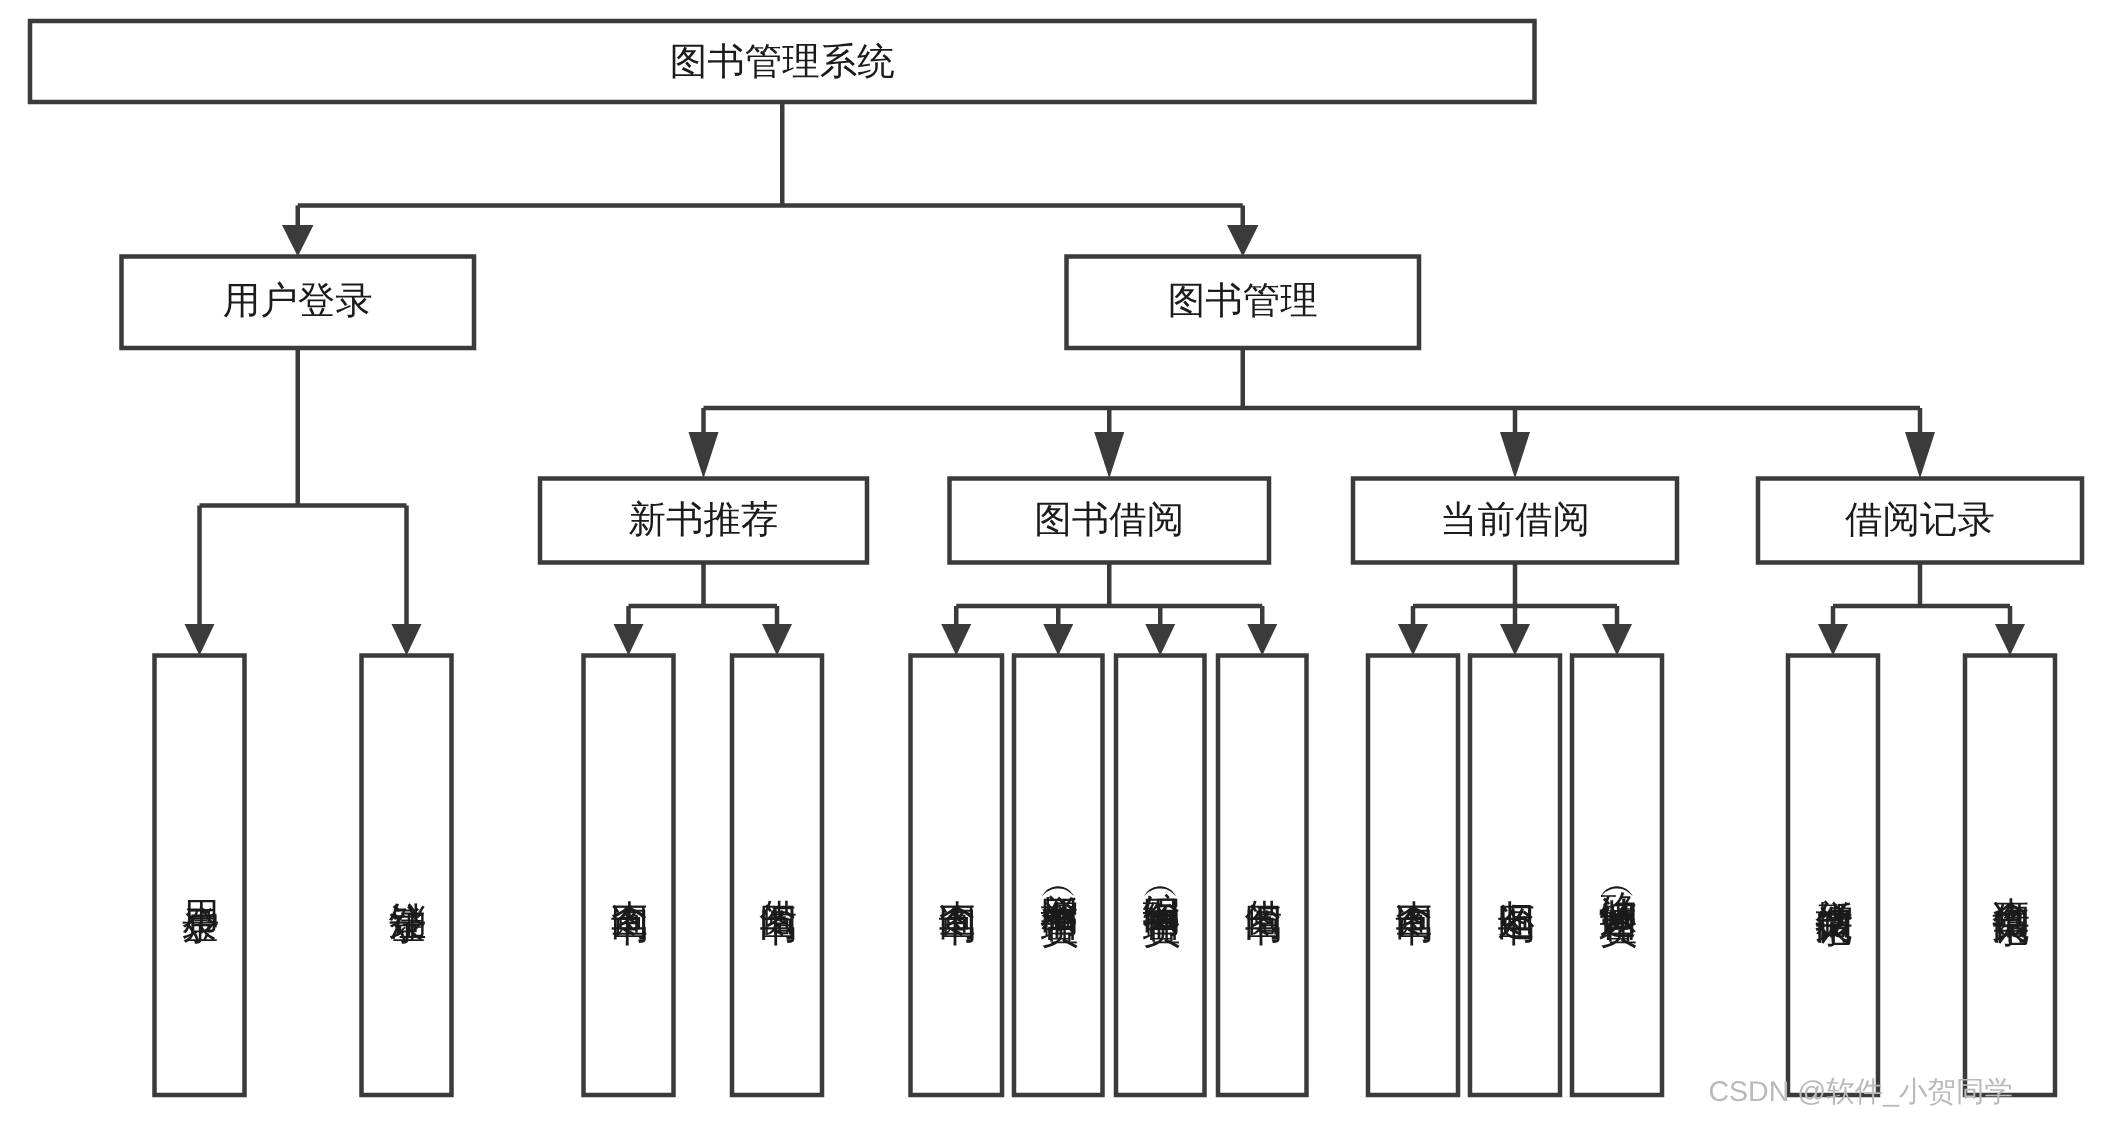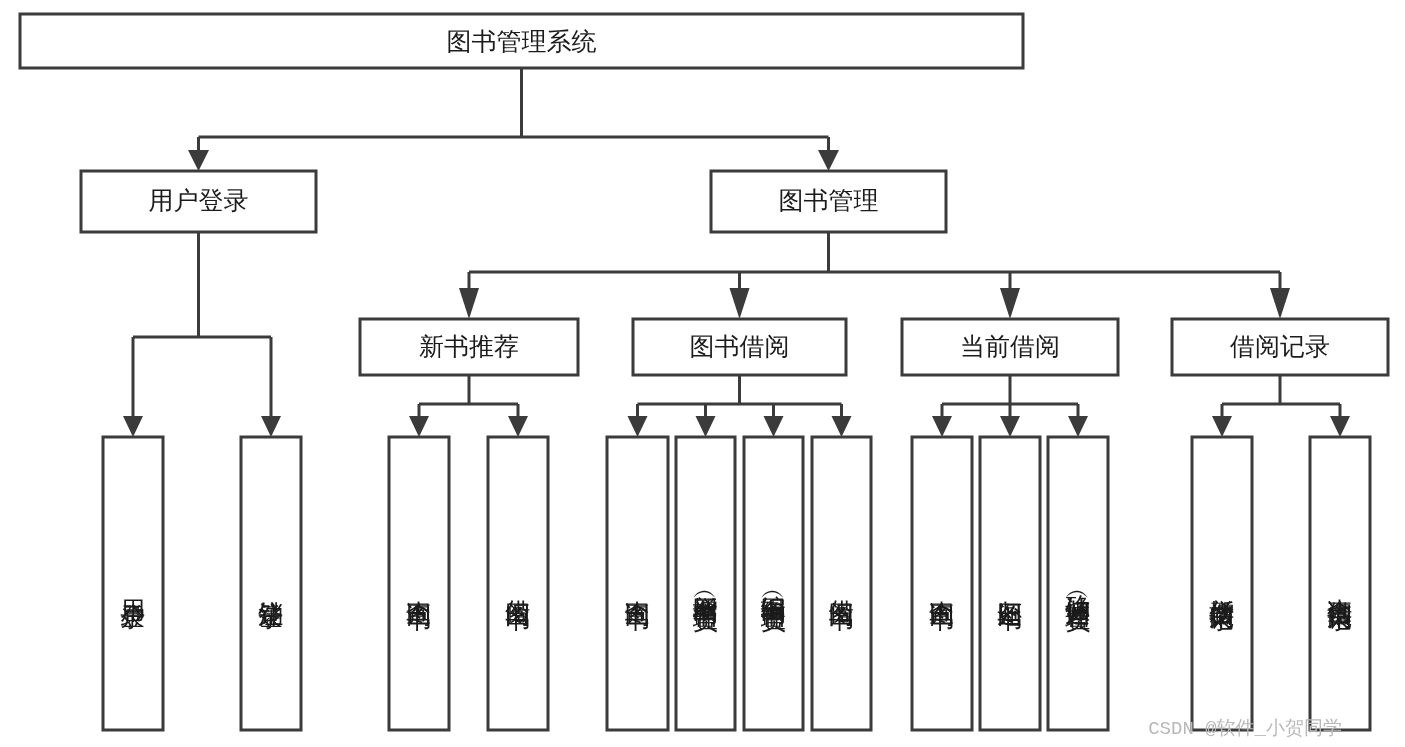--- a/index.html
+++ b/index.html
@@ -21,21 +21,21 @@
     pointer-events:none;
   }
   .vlabel{
     writing-mode:vertical-rl;text-orientation:upright;
     font-family:"Liberation Sans","DejaVu Sans",sans-serif;
     font-size:25px;color:#1b1b1b;line-height:1.06;letter-spacing:2px;
     white-space:nowrap;
   }
   .watermark{
     position:absolute;right:10px;bottom:6px;
-    font-family:Liberation Mono, monospace;
+    font-family:Liberation Sans, sans-serif;
     font-size:19px;color:#b9b9b9;white-space:nowrap;user-select:none;margin-top:40px;
   }
 </style>
 </head>
 <body>
 
 <div id="canvas">
 
   <svg id="diagram" viewBox="0 0 1405 747">
 

